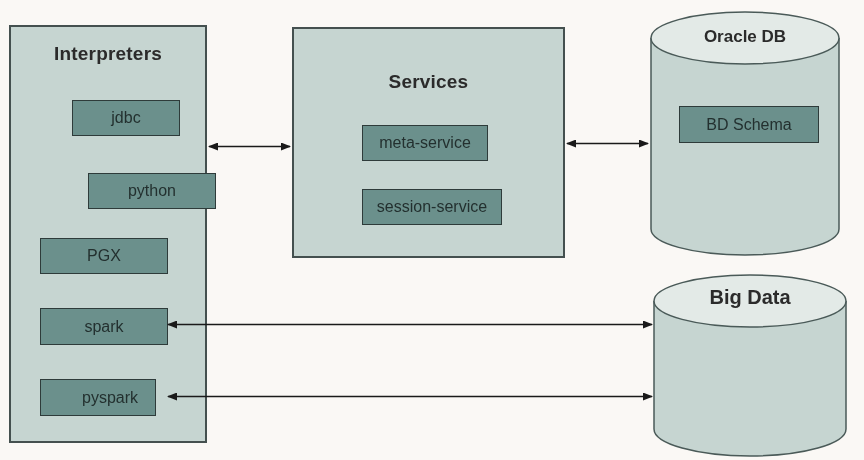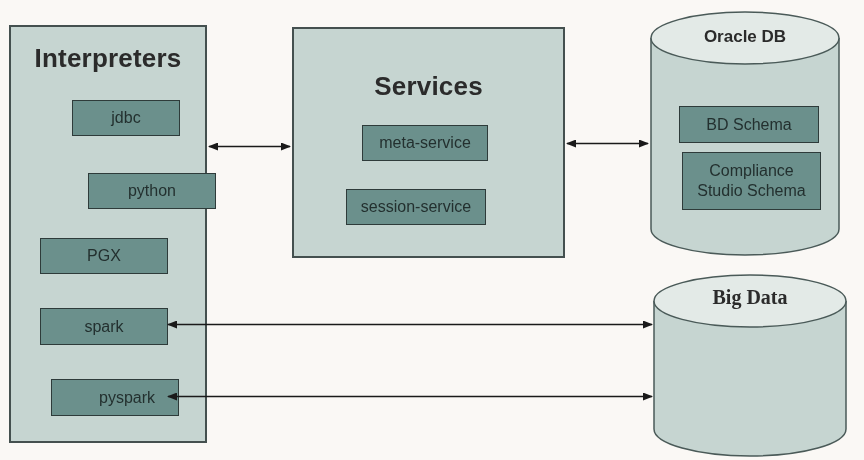--- a/index.html
+++ b/index.html
@@ -21,21 +21,21 @@
     background: #c6d5d1;
     border: 2px solid #44504f;
     box-sizing: border-box;
     z-index: 1;
   }
   .group-box .group-title {
     position: absolute;
     left: 0; right: 0;
     text-align: center;
     font-weight: bold;
-    font-size: 26px;
+    font-size: 19px;
     color: #2b2b2b;
     letter-spacing: 0.2px;
   }
   .interpreters { left: 9px; top: 25px; width: 198px; height: 418px; }
   .interpreters .group-title { top: 16px; }
   .services { left: 292px; top: 27px; width: 273px; height: 231px; }
   .services .group-title { top: 42px; }
 
   
   .node {
@@ -50,42 +50,42 @@
     font-size: 16px;
     color: #23302f;
     line-height: 1.25;
     z-index: 2;
   }
   
   .n-jdbc    { left: 29px; top: 73px;  width: 108px; height: 36px; margin-left: 32px; }
   .n-python  { left: 29px; top: 146px; width: 128px; height: 36px; margin-left: 48px; }
   .n-pgx     { left: 29px; top: 211px; width: 128px; height: 36px; }
   .n-spark   { left: 29px; top: 281px; width: 128px; height: 37px; }
-  .n-pyspark { left: 40px; top: 352px; width: 128px; height: 37px; padding-left: 24px; }
+  .n-pyspark { left: 29px; top: 352px; width: 116px; height: 37px; padding-left: 24px; }
   
   .n-meta    { left: 68px; top: 96px;  width: 126px; height: 36px; }
-  .n-session { left: 52px; top: 160px; width: 140px; height: 36px; text-align: right; }
+  .n-session { left: 68px; top: 160px; width: 140px; height: 36px; text-align: right; }
   
   .n-bdschema   { left: 29px; top: 76px;  width: 140px; height: 37px; margin-top: 20px; }
   .n-compliance { left: 32px; top: 142px; width: 139px; height: 58px; padding: 0 6px; }
 
   
   .cylinder { position: absolute; z-index: 1; }
   .cylinder svg { position: absolute; left: 0; top: 0; }
   .cyl-title {
     position: absolute;
     left: 0; right: 0;
     text-align: center;
     font-weight: bold;
     color: #2b2b2b;
     z-index: 2;
   }
   .cyl-oracle { left: 650px; top: 10px; width: 190px; height: 248px; }
   .cyl-oracle .cyl-title { top: 17px; font-size: 17px; }
-  .cyl-bigdata { left: 653px; top: 274px; width: 194px; height: 183px; font-family: Liberation Serif, serif; }
+  .cyl-bigdata { left: 653px; top: 274px; width: 194px; height: 183px; }
   .cyl-bigdata .cyl-title { top: 12px; font-size: 20px; }
 
   
   .arrow-layer {
     position: absolute;
     left: 0; top: 0;
     width: 864px;
     height: 460px;
     z-index: 5;
     pointer-events: none;
@@ -111,21 +111,20 @@
     <div class="node n-session">session-service</div>
   </div>
 
   <div class="cylinder cyl-oracle">
     <svg width="190" height="248" viewBox="0 0 190 248">
       <path d="M1,28 L1,219 A94,26 0 0,0 189,219 L189,28" fill="#c6d5d1" stroke="#4a5a58" stroke-width="1.5"></path>
       <ellipse cx="95" cy="28" rx="94" ry="26" fill="#e3eae7" stroke="#4a5a58" stroke-width="1.5"></ellipse>
     </svg>
     <div class="cyl-title">Oracle DB</div>
     <div class="node n-bdschema">BD Schema</div>
-    <div class="node n-compliance">Compliance Studio Schema</div>
   </div>
 
   <div class="cylinder cyl-bigdata">
     <svg width="194" height="183" viewBox="0 0 194 183">
       <path d="M1,27 L1,155 A96,27 0 0,0 193,155 L193,27" fill="#c6d5d1" stroke="#4a5a58" stroke-width="1.5"></path>
       <ellipse cx="97" cy="27" rx="96" ry="26" fill="#e3eae7" stroke="#4a5a58" stroke-width="1.5"></ellipse>
     </svg>
     <div class="cyl-title">Big Data</div>
   </div>
 

